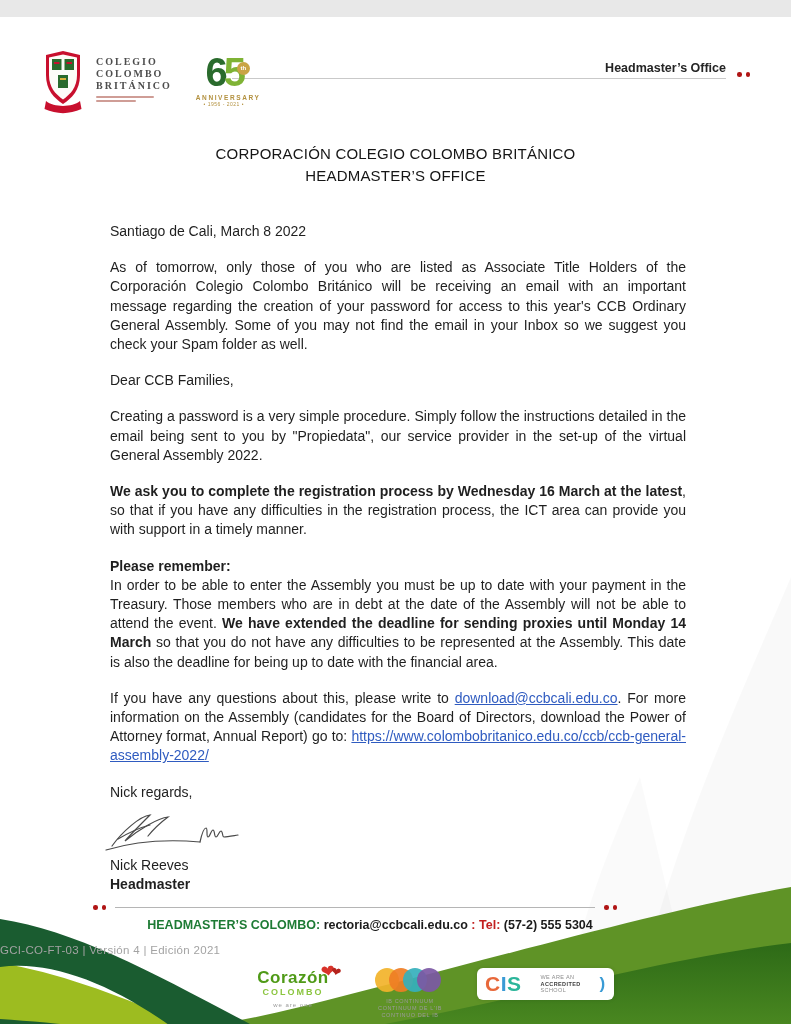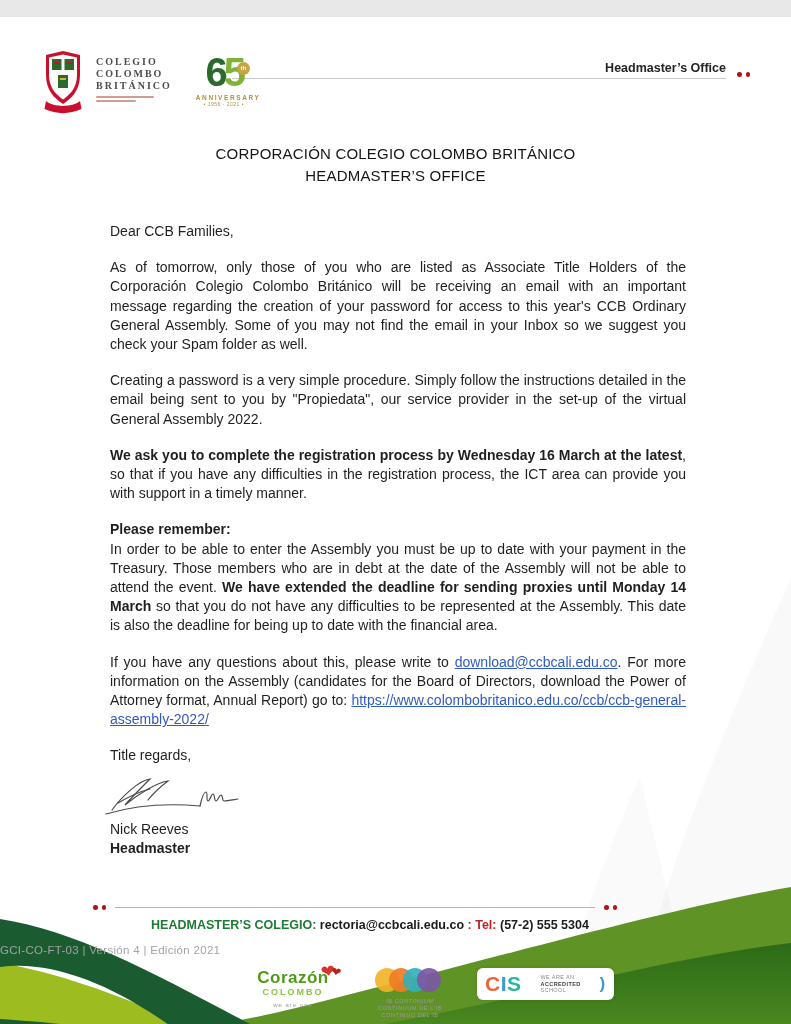--- a/index.html
+++ b/index.html
@@ -132,28 +132,29 @@
     <span class="rdot"></span>
       <span class="rdot"></span>
   </div>
 
   <div class="title">
     <div>CORPORACIÓN COLEGIO COLOMBO BRITÁNICO</div>
     <div>HEADMASTER’S OFFICE</div>
   </div>
 
   <div class="letter">
+    <p>Santiago de Cali, March 8 2022</p>
+    <p>As of tomorrow, only those of you who are listed as Associate Title Holders of the Corporación Colegio Colombo Británico will be receiving an email with an important message regarding the creation of your password for access to this year's CCB Ordinary General Assembly. Some of you may not find the email in your Inbox so we suggest you check your Spam folder as well.</p>
     <p>Dear CCB Families,</p>
-    <p>As of tomorrow, only those of you who are listed as Associate Title Holders of the Corporación Colegio Colombo Británico will be receiving an email with an important message regarding the creation of your password for access to this year's CCB Ordinary General Assembly. Some of you may not find the email in your Inbox so we suggest you check your Spam folder as well.</p>
     <p>Creating a password is a very simple procedure. Simply follow the instructions detailed in the email being sent to you by "Propiedata", our service provider in the set-up of the virtual General Assembly 2022.</p>
     <p><strong>We ask you to complete the registration process by Wednesday 16 March at the latest</strong><span>, so that if you have any difficulties in the registration process, the ICT area can provide you with support in a timely manner.</span></p>
     <p class="tight"><strong>Please remember:</strong></p>
     <p><span>In order to be able to enter the Assembly you must be up to date with your payment in the Treasury. Those members who are in debt at the date of the Assembly will not be able to attend the event. </span><strong>We have extended the deadline for sending proxies until Monday 14 March</strong><span> so that you do not have any difficulties to be represented at the Assembly. This date is also the deadline for being up to date with the financial area.</span></p>
     <p><span>If you have any questions about this, please write to </span><a>download@ccbcali.edu.co</a><span>. For more information on the Assembly (candidates for the Board of Directors, download the Power of Attorney format, Annual Report) go to: </span><a>https://www.colombobritanico.edu.co/ccb/ccb-general-assembly-2022/</a></p>
-    <p class="tight">Title regards,</p>
+    <p class="tight">Nick regards,</p>
 
     <svg class="sig" width="150" height="52" viewBox="0 0 150 52">
       <g fill="none" stroke="#4a4a4a" stroke-width="1.2" stroke-linecap="round">
         <path d="M8,40 C18,26 36,10 46,9 C38,17 26,29 21,35 C34,24 54,12 64,11 C56,17 48,25 44,30"></path>
         <path d="M14,33 C26,26 38,21 46,19"></path>
         <path d="M2,44 C32,35 62,33 96,36"></path>
         <path d="M96,36 c2,-9 4,-14 6,-14 c2,0 0,9 2,9 c2,0 3,-7 5,-7 c2,0 1,7 3,7 c2,0 3,-6 5,-6 c2,0 1,6 3,6 c3,0 8,-1 14,-2"></path>
       </g>
     </svg>
     <div class="sig-name">Nick Reeves</div>
@@ -162,21 +163,21 @@
 
   <div class="footer-rule">
     <span class="rdot"></span>
       <span class="rdot"></span>
     <span class="line"></span>
     <span class="rdot"></span>
       <span class="rdot"></span>
   </div>
 
   <div class="footer-contact">
-    <span class="green">HEADMASTER’S COLEGIO:</span>
+    <span class="green">HEADMASTER’S COLOMBO:</span>
     <span>rectoria@ccbcali.edu.co</span>
     <span class="red">:</span>
     <span class="red">Tel:</span>
     <span>(57-2) 555 5304</span>
   </div>
 
   <div class="footer-code">GCI-CO-FT-03 | Versión 4 | Edición 2021</div>
 
   <div class="logos">
     <div class="corazon">

